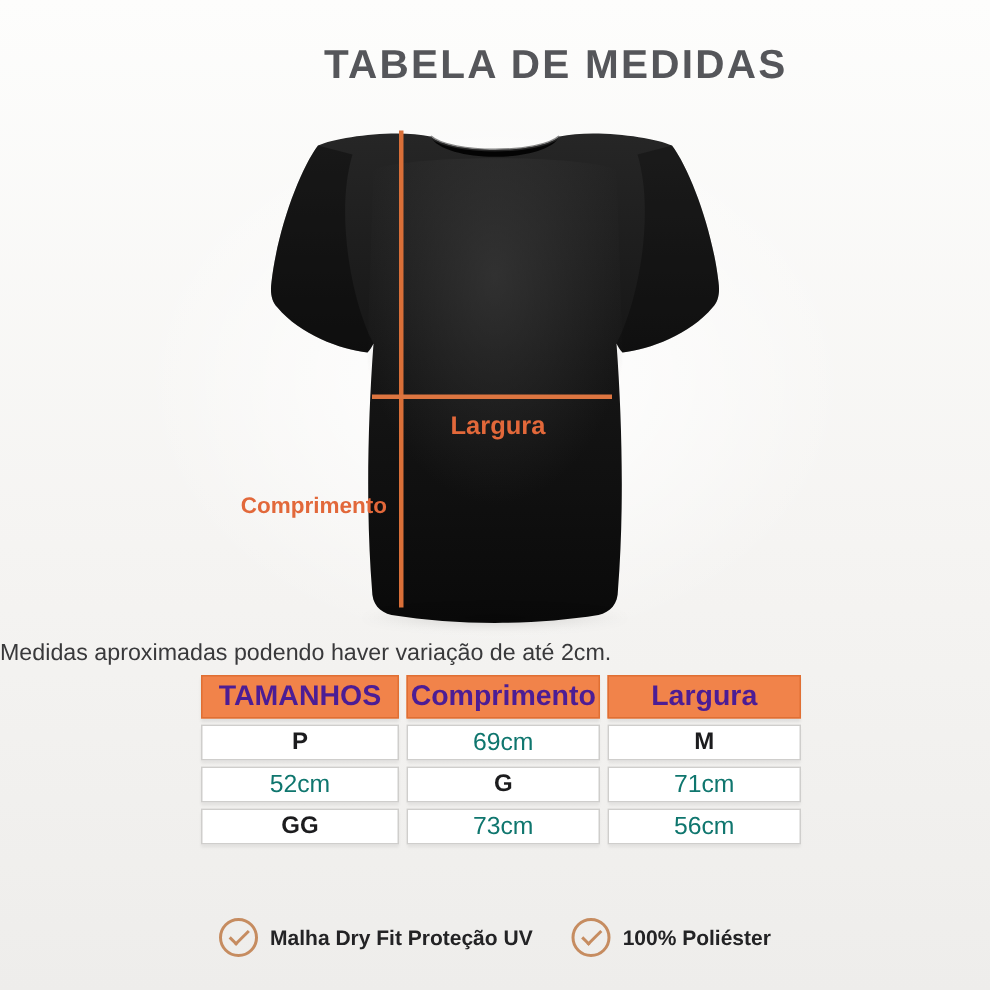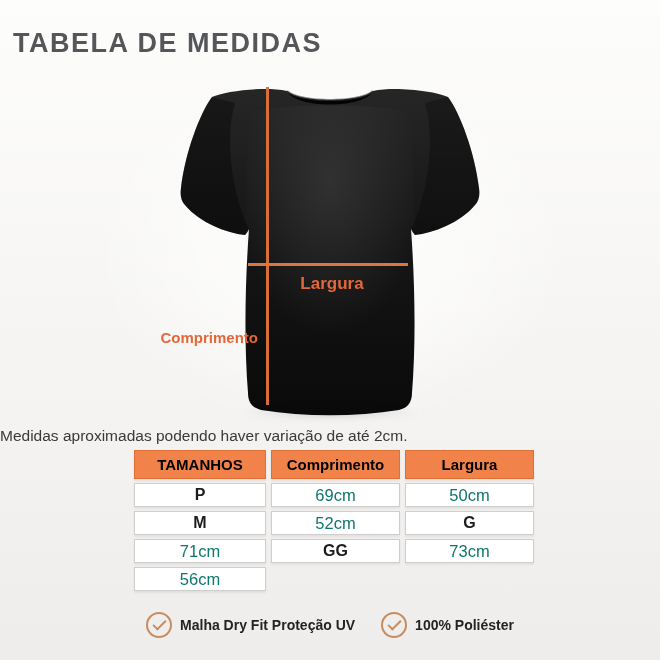--- a/index.html
+++ b/index.html
@@ -6,22 +6,22 @@
   .stage{
     position:relative;
     width:660px;height:660px;
     overflow:hidden;
     font-family:"Liberation Sans", sans-serif;
     background:
       radial-gradient(ellipse 340px 260px at 50% 38%, #ffffff 0%, rgba(255,255,255,0) 70%),
       linear-gradient(180deg,#fdfdfc 0%, #f5f4f2 55%, #eeedeb 100%);
   }
   .title{
-    position:absolute;top:28px;left:13px;width:524px;
-    text-align:left;
+    position:absolute;top:28px;left:1px;width:524px;
+    text-align:right;
     font-size:27px;font-weight:700;letter-spacing:1.5px;
     color:#55565a;
   }
   .shirt-svg{position:absolute;left:160px;top:83px;width:340px;height:335px;}
   .hem-shadow{
     position:absolute;left:238px;top:404px;width:184px;height:16px;
     background:radial-gradient(ellipse at center, rgba(0,0,0,0.16) 0%, rgba(0,0,0,0) 70%);
     filter:blur(3px);
   }
   .v-line{position:absolute;left:266px;top:87px;width:3px;height:318px;background:#d96f38;}
@@ -47,21 +47,21 @@
     background:transparent;
   }
   .cell{
     display:flex;align-items:center;justify-content:center;
     box-sizing:border-box;
   }
   .cell.head{
     height:29px;
     background:#f1834a;
     border:1px solid #e06f33;
-    color:#000000;font-size:15px;font-weight:700;
+    color:#4c1d95;font-size:19px;font-weight:700;
     box-shadow:0 2px 2px rgba(0,0,0,0.08);
   }
   .cell.body{
     height:24px;
     background:#ffffff;
     border:1px solid #cfcecc;
     color:#0f766e;font-size:16.5px;
     box-shadow:0 2px 2px rgba(0,0,0,0.06);
   }
   .cell.size{font-weight:700;color:#1c1c1e;font-size:16px;}
@@ -133,21 +133,20 @@
 
   <div class="note">Medidas aproximadas podendo haver variação de até 2cm.</div>
 
   <div class="size-table">
     <div class="cell head">TAMANHOS</div>
     <div class="cell head">Comprimento</div>
     <div class="cell head">Largura</div>
 
     <div class="cell body size">P</div>
     <div class="cell body">69cm</div>
-    <div class="cell body">50cm</div>
 
     <div class="cell body size">M</div>
     <div class="cell body">52cm</div>
 
     <div class="cell body size">G</div>
     <div class="cell body">71cm</div>
 
     <div class="cell body size">GG</div>
     <div class="cell body">73cm</div>
     <div class="cell body">56cm</div>

